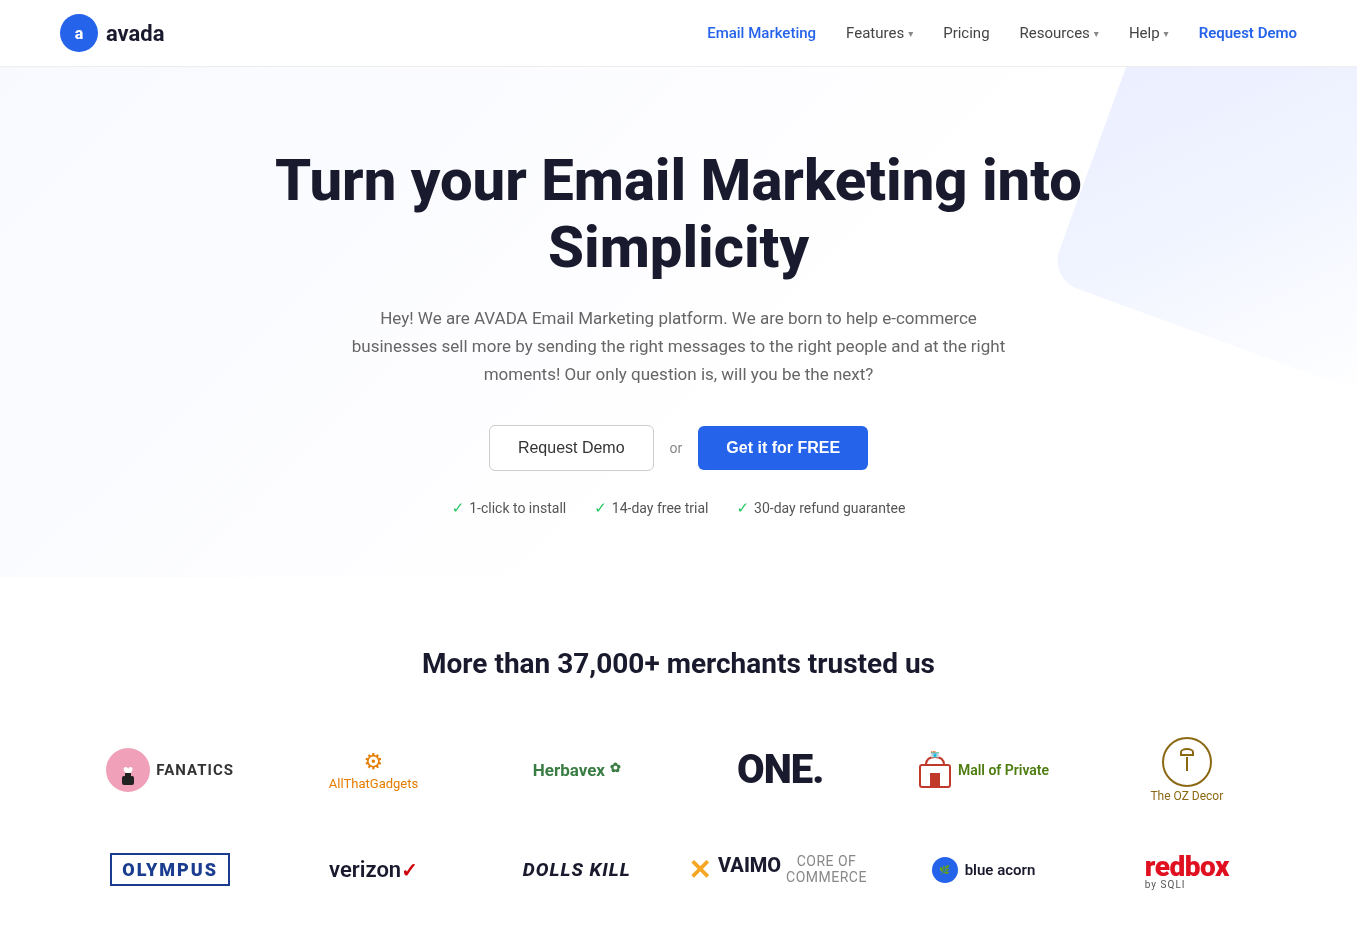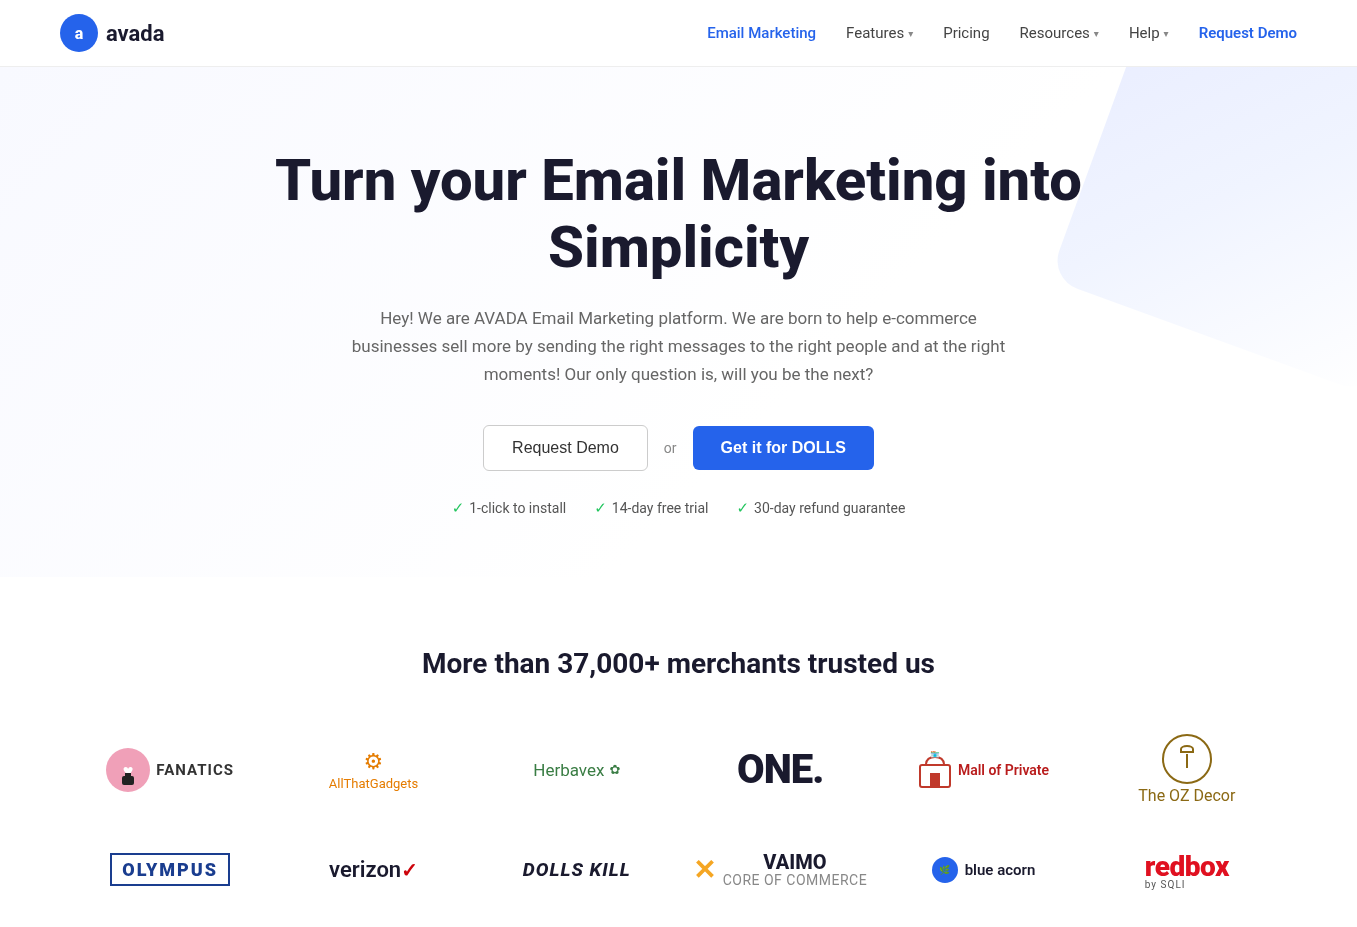--- a/index.html
+++ b/index.html
@@ -202,24 +202,23 @@
     }
     .allthat-text {
       font-size: 13px;
       font-weight: 400;
       color: #e57c00;
     }
 
     
     .brand-herbavex {
       font-size: 17px;
-      font-weight: 400;
+      font-weight: 700;
       color: #3a7d44;
       display: flex;
-      align-items: center;
       gap: 5px;
     }
     .herb-asterisk {
       color: #3a7d44;
       font-size: 13px;
     }
 
     
     .brand-one {
       font-size: 40px;
@@ -230,21 +229,21 @@
 
     
     .brand-mall {
       display: flex;
       align-items: center;
       gap: 6px;
     }
     .mall-text {
       font-size: 14px;
       font-weight: 600;
-      color: #b91c1c;
+      color: #4d7c0f;
     }
 
     
     .brand-oz {
       display: flex;
       flex-direction: column;
       align-items: center;
     }
     .oz-circle {
       width: 50px;
@@ -268,21 +267,21 @@
       height: 16px;
       background: #8B6914;
     }
     .oz-top {
       width: 14px;
       height: 10px;
       border: 2px solid #8B6914;
       border-radius: 50% 50% 0 0;
     }
     .oz-text {
-      font-size: 16px;
+      font-size: 12px;
       color: #8B6914;
       text-align: right;
       margin-top: 2px;
     }
 
     
     .brand-olympus {
       font-size: 18px;
       font-weight: 900;
       color: #1a3d8f;
@@ -317,21 +316,21 @@
       align-items: center;
       gap: 6px;
     }
     .vaimo-x {
       font-size: 28px;
       font-weight: 900;
       color: #f5a623;
     }
     .vaimo-text-block {
       display: flex;
-      flex-direction: column;
+      flex-direction: row;
       line-height: 1.1;
     }
     .vaimo-name {
       font-size: 20px;
       font-weight: 800;
       color: #1a1a2e;
     }
     .vaimo-sub {
       font-size: 14px;
       color: #888;
@@ -414,21 +413,21 @@
   </nav>
 </header>
 
 <section class="hero">
   <div class="hero-content">
     <h1>Turn your Email Marketing into Simplicity</h1>
     <p class="hero-subtitle">Hey! We are AVADA Email Marketing platform. We are born to help e-commerce businesses sell more by sending the right messages to the right people and at the right moments! Our only question is, will you be the next?</p>
     <div class="hero-buttons">
       <button class="btn-request-demo">Request Demo</button>
       <span class="or-text">or</span>
-      <button class="btn-get-free">Get it for DOLLS</button>
+      <button class="btn-get-free">Get it for FREE</button>
     </div>
     <div class="hero-badges">
       <div class="badge-item">
         <span class="check-icon">✓</span>
         <span>1-click to install</span>
       </div>
       <div class="badge-item">
         <span class="check-icon">✓</span>
         <span>14-day free trial</span>
       </div>

